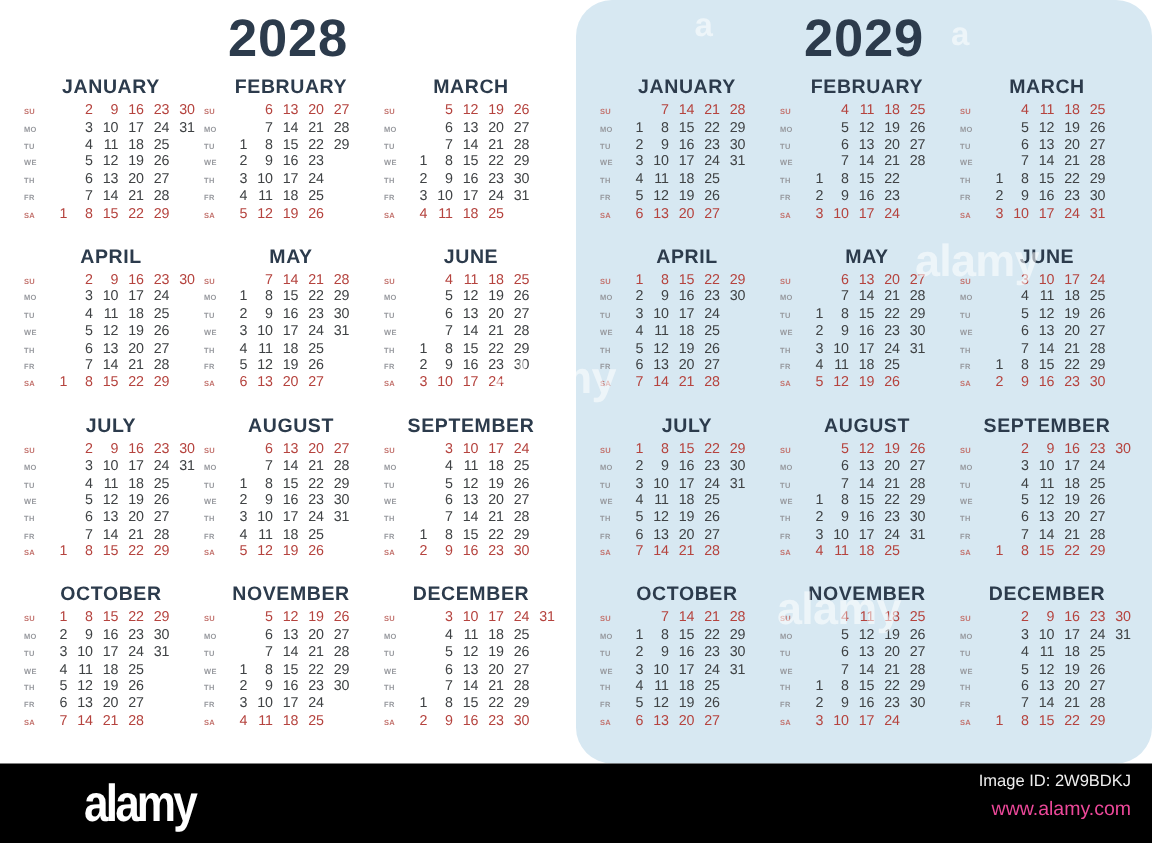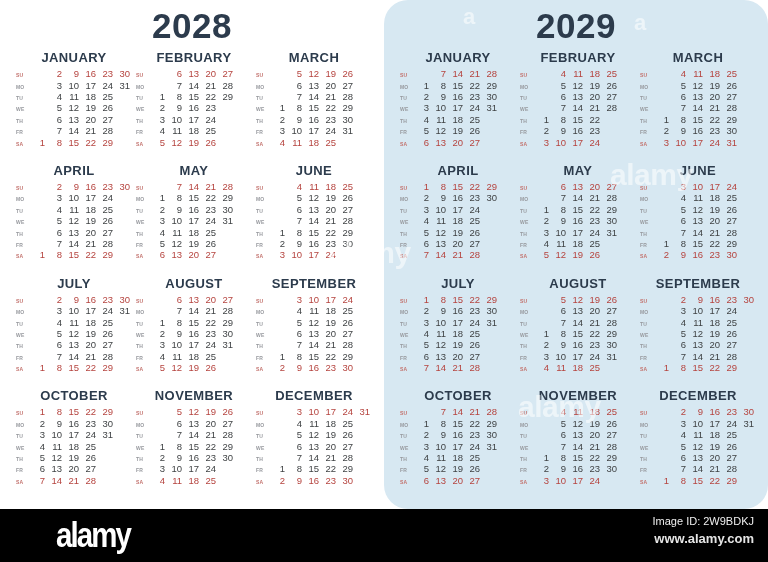--- a/index.html
+++ b/index.html
@@ -14,21 +14,21 @@
   .m-row{display:flex;align-items:baseline;height:11.4px;}
   .m-label{width:12px;font-size:5px;font-weight:700;color:#97999e;letter-spacing:0.2px;}
   .m-row.weekend .m-label{color:#c3736e;}
   .m-cell{width:17px;text-align:right;font-size:9.5px;color:#3f4244;}
   .m-row.weekend .m-cell{color:#b5433e;}
   .watermark{position:absolute;color:rgba(255,255,255,0.55);font-weight:700;letter-spacing:-0.5px;line-height:1;pointer-events:none;}
   .footer{position:absolute;left:0;top:509px;width:768px;height:53px;background:#000000;}
   .footer .logo{position:absolute;left:56px;top:9px;color:#ffffff;font-size:31px;font-weight:700;letter-spacing:-2px;transform:scale(0.95,1.12);transform-origin:left top;line-height:1;}
   .footer .meta{position:absolute;right:14px;top:6px;text-align:right;}
   .footer .meta .id{font-size:11px;color:#efefef;line-height:1.2;}
-  .footer .meta .url{font-size:13px;font-weight:700;color:#e5e5e5;margin-top:3px;line-height:1.2;}
+  .footer .meta .url{font-size:13px;font-weight:400;color:#ec4899;margin-top:3px;line-height:1.2;}
 </style>
 </head>
 <body>
 
 <div class="stage">
   <div class="calendar-area">
     <div class="half left">
       <div class="year-title">2028</div>
       <div class="months">
           <div class="month">

